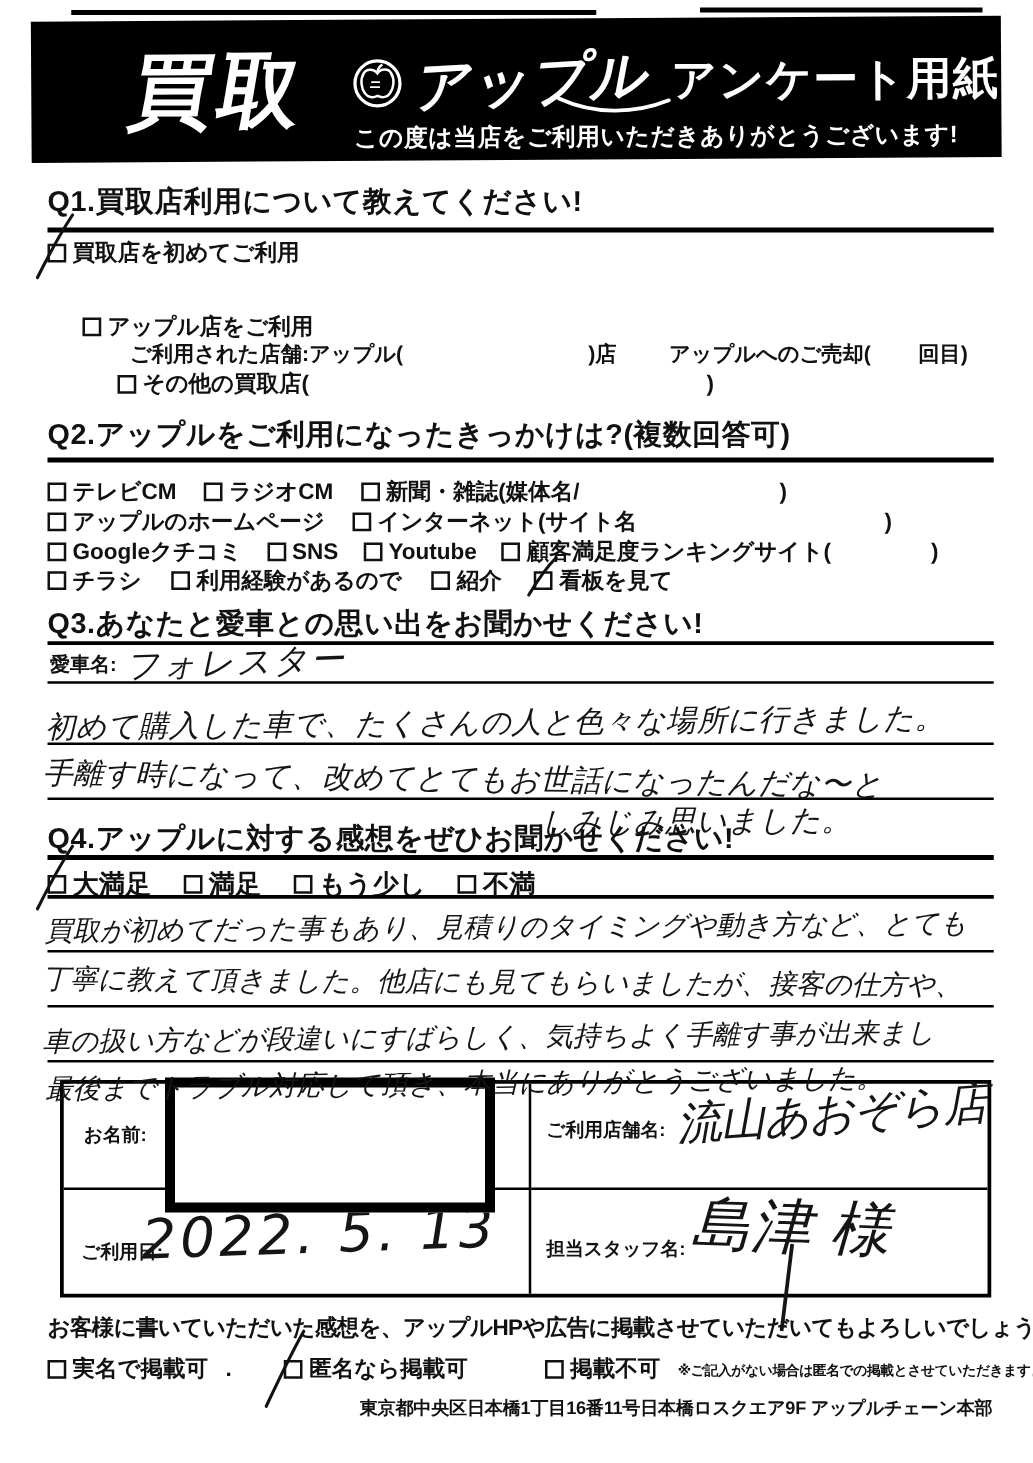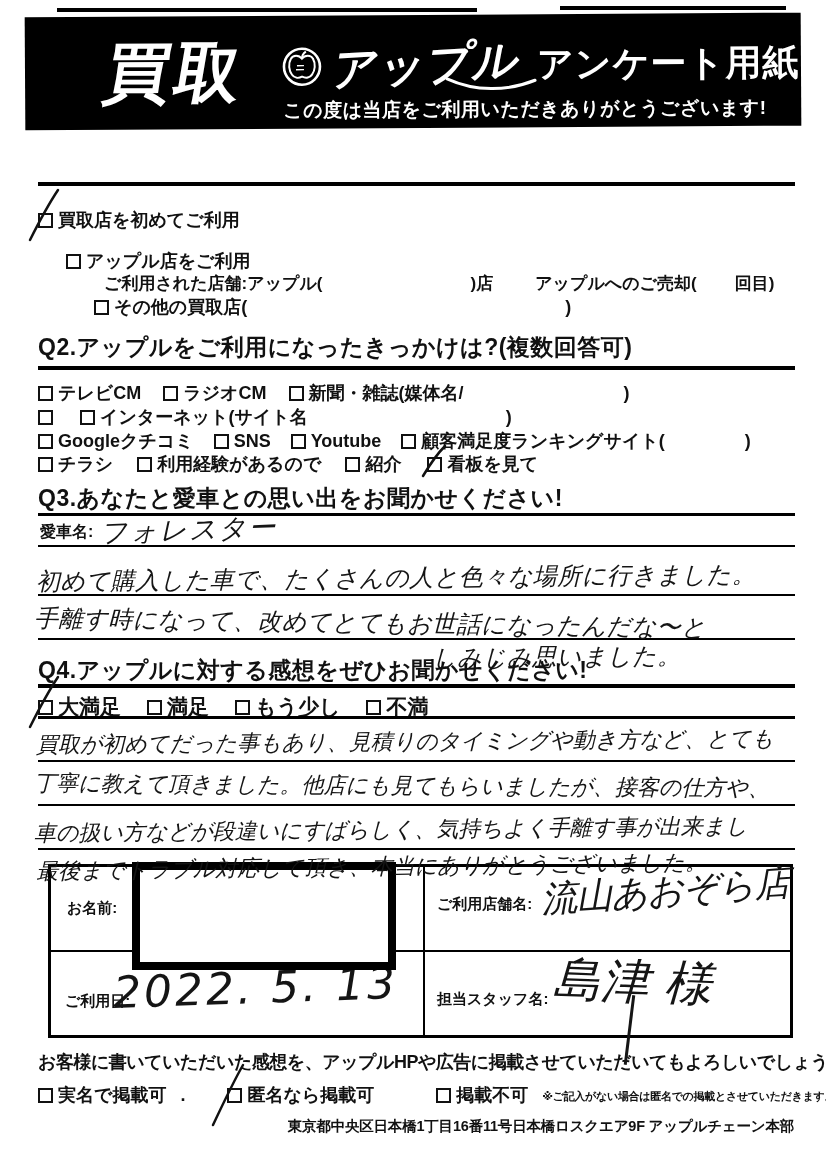--- a/index.html
+++ b/index.html
@@ -92,23 +92,24 @@
     <span class="brand">アップル</span>
     <span class="brand-swoosh">
       <svg width="92" height="18" viewBox="0 0 92 18">
         <path d="M2 2 C 30 15, 62 15, 90 4" stroke="#fff" stroke-width="3" fill="none" stroke-linecap="round"></path>
       </svg>
     </span>
     <span class="sheet-title">アンケート用紙</span>
     <div class="banner-subtitle">この度は当店をご利用いただきありがとうございます!</div>
   </header>
 
+  <h2 class="sec-title" style="top:146px;">Q1.買取店利用について教えてください!</h2>
   <div class="rule-thick" style="top:182px;"></div>
 
-  <div class="opt-row" style="left:38px; top:208px;">
+  <div class="opt-row" style="left:38px; top:190px;">
     <span class="cb">
       <svg class="chk-long" viewBox="0 0 32 54">
           <path d="M2 52 C 9 38, 22 14, 30 2"></path>
         </svg>
     </span>
     <span>買取店を初めてご利用</span>
   </div>
 
 
   <div class="opt-row" style="left:66px; top:249px;">
@@ -144,20 +145,21 @@
     <span>ラジオCM</span>
     <span class="spacer" style="width:22px;"></span>
     <span class="cb"></span>
     <span>新聞・雑誌(媒体名/</span>
     <span class="spacer" style="width:160px;"></span>
     <span>)</span>
   </div>
 
   <div class="opt-row" style="left:38px; top:405px;">
     <span class="cb"></span>
+    <span>アップルのホームページ</span>
     <span class="spacer" style="width:22px;"></span>
     <span class="cb"></span>
     <span>インターネット(サイト名</span>
     <span class="spacer" style="width:198px;"></span>
     <span>)</span>
   </div>
 
   <div class="opt-row" style="left:38px; top:429px;">
     <span class="cb"></span>
     <span>Googleクチコミ</span>

